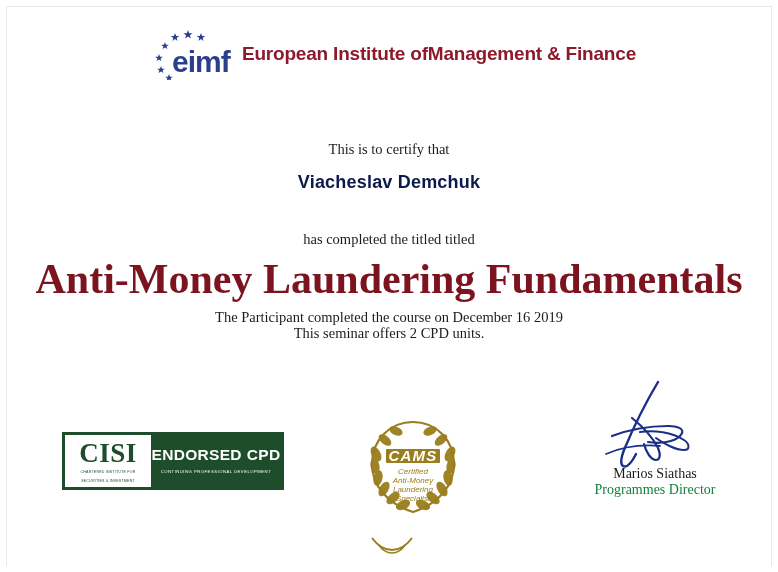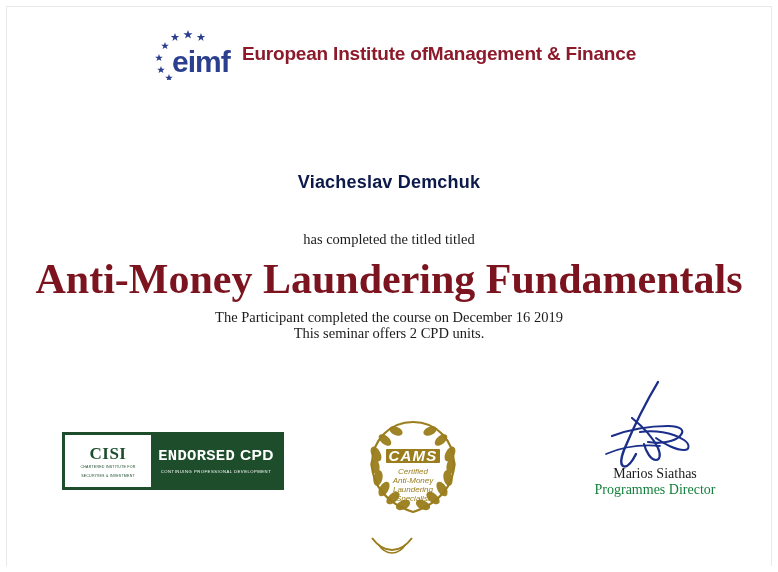--- a/index.html
+++ b/index.html
@@ -148,21 +148,21 @@
     display: flex;
     flex-direction: column;
     align-items: center;
     justify-content: center;
     padding-top: 2px;
     box-sizing: border-box;
   }
   .cisi-word {
     font-family: "Liberation Serif", serif;
     font-weight: bold;
-    font-size: 17px;
+    font-size: 27px;
     color: #1d4d2b;
     letter-spacing: 0.5px;
     line-height: 1;
   }
   .cisi-sub {
     font-family: "Liberation Sans", sans-serif;
     font-size: 3.6px;
     color: #1d4d2b;
     text-align: center;
     line-height: 1.5;
@@ -174,21 +174,21 @@
     flex: 1;
     background: #1d4d2b;
     display: flex;
     flex-direction: column;
     align-items: center;
     justify-content: center;
     padding-bottom: 2px;
     box-sizing: border-box;
   }
   .cisi-endorsed {
-    font-family: Liberation Mono, monospace;
+    font-family: Liberation Sans, sans-serif;
     font-weight: bold;
     font-size: 15.5px;
     color: #ffffff;
     letter-spacing: 0.3px;
     line-height: 1;
   }
   .cisi-cpd {
     font-family: "Liberation Sans", sans-serif;
     font-weight: bold;
     font-size: 15.5px;
@@ -280,20 +280,21 @@
         </g>
         <text x="30" y="44" font-family="Liberation Sans, sans-serif" font-size="30" font-weight="bold" fill="#2b3f8f" letter-spacing="-1">eimf</text>
       </svg>
     </div>
     <div class="logo-text">
       <span class="logo-line">European Institute of</span>
       <span class="logo-line">Management &amp; Finance</span>
     </div>
   </div>
 
+  <div class="line-certify">This is to certify that</div>
   <div class="recipient-name">Viacheslav Demchuk</div>
   <div class="line-completed">has completed the titled titled</div>
   <div class="course-title">Anti-Money Laundering Fundamentals</div>
   <div class="line-date">The Participant completed the course on  December 16 2019</div>
   <div class="line-cpd">This seminar offers 2 CPD units.</div>
 
   <div class="cisi-badge">
     <div class="cisi-left">
       <div class="cisi-word">CISI</div>
       <div class="cisi-sub">CHARTERED INSTITUTE FOR</div>

